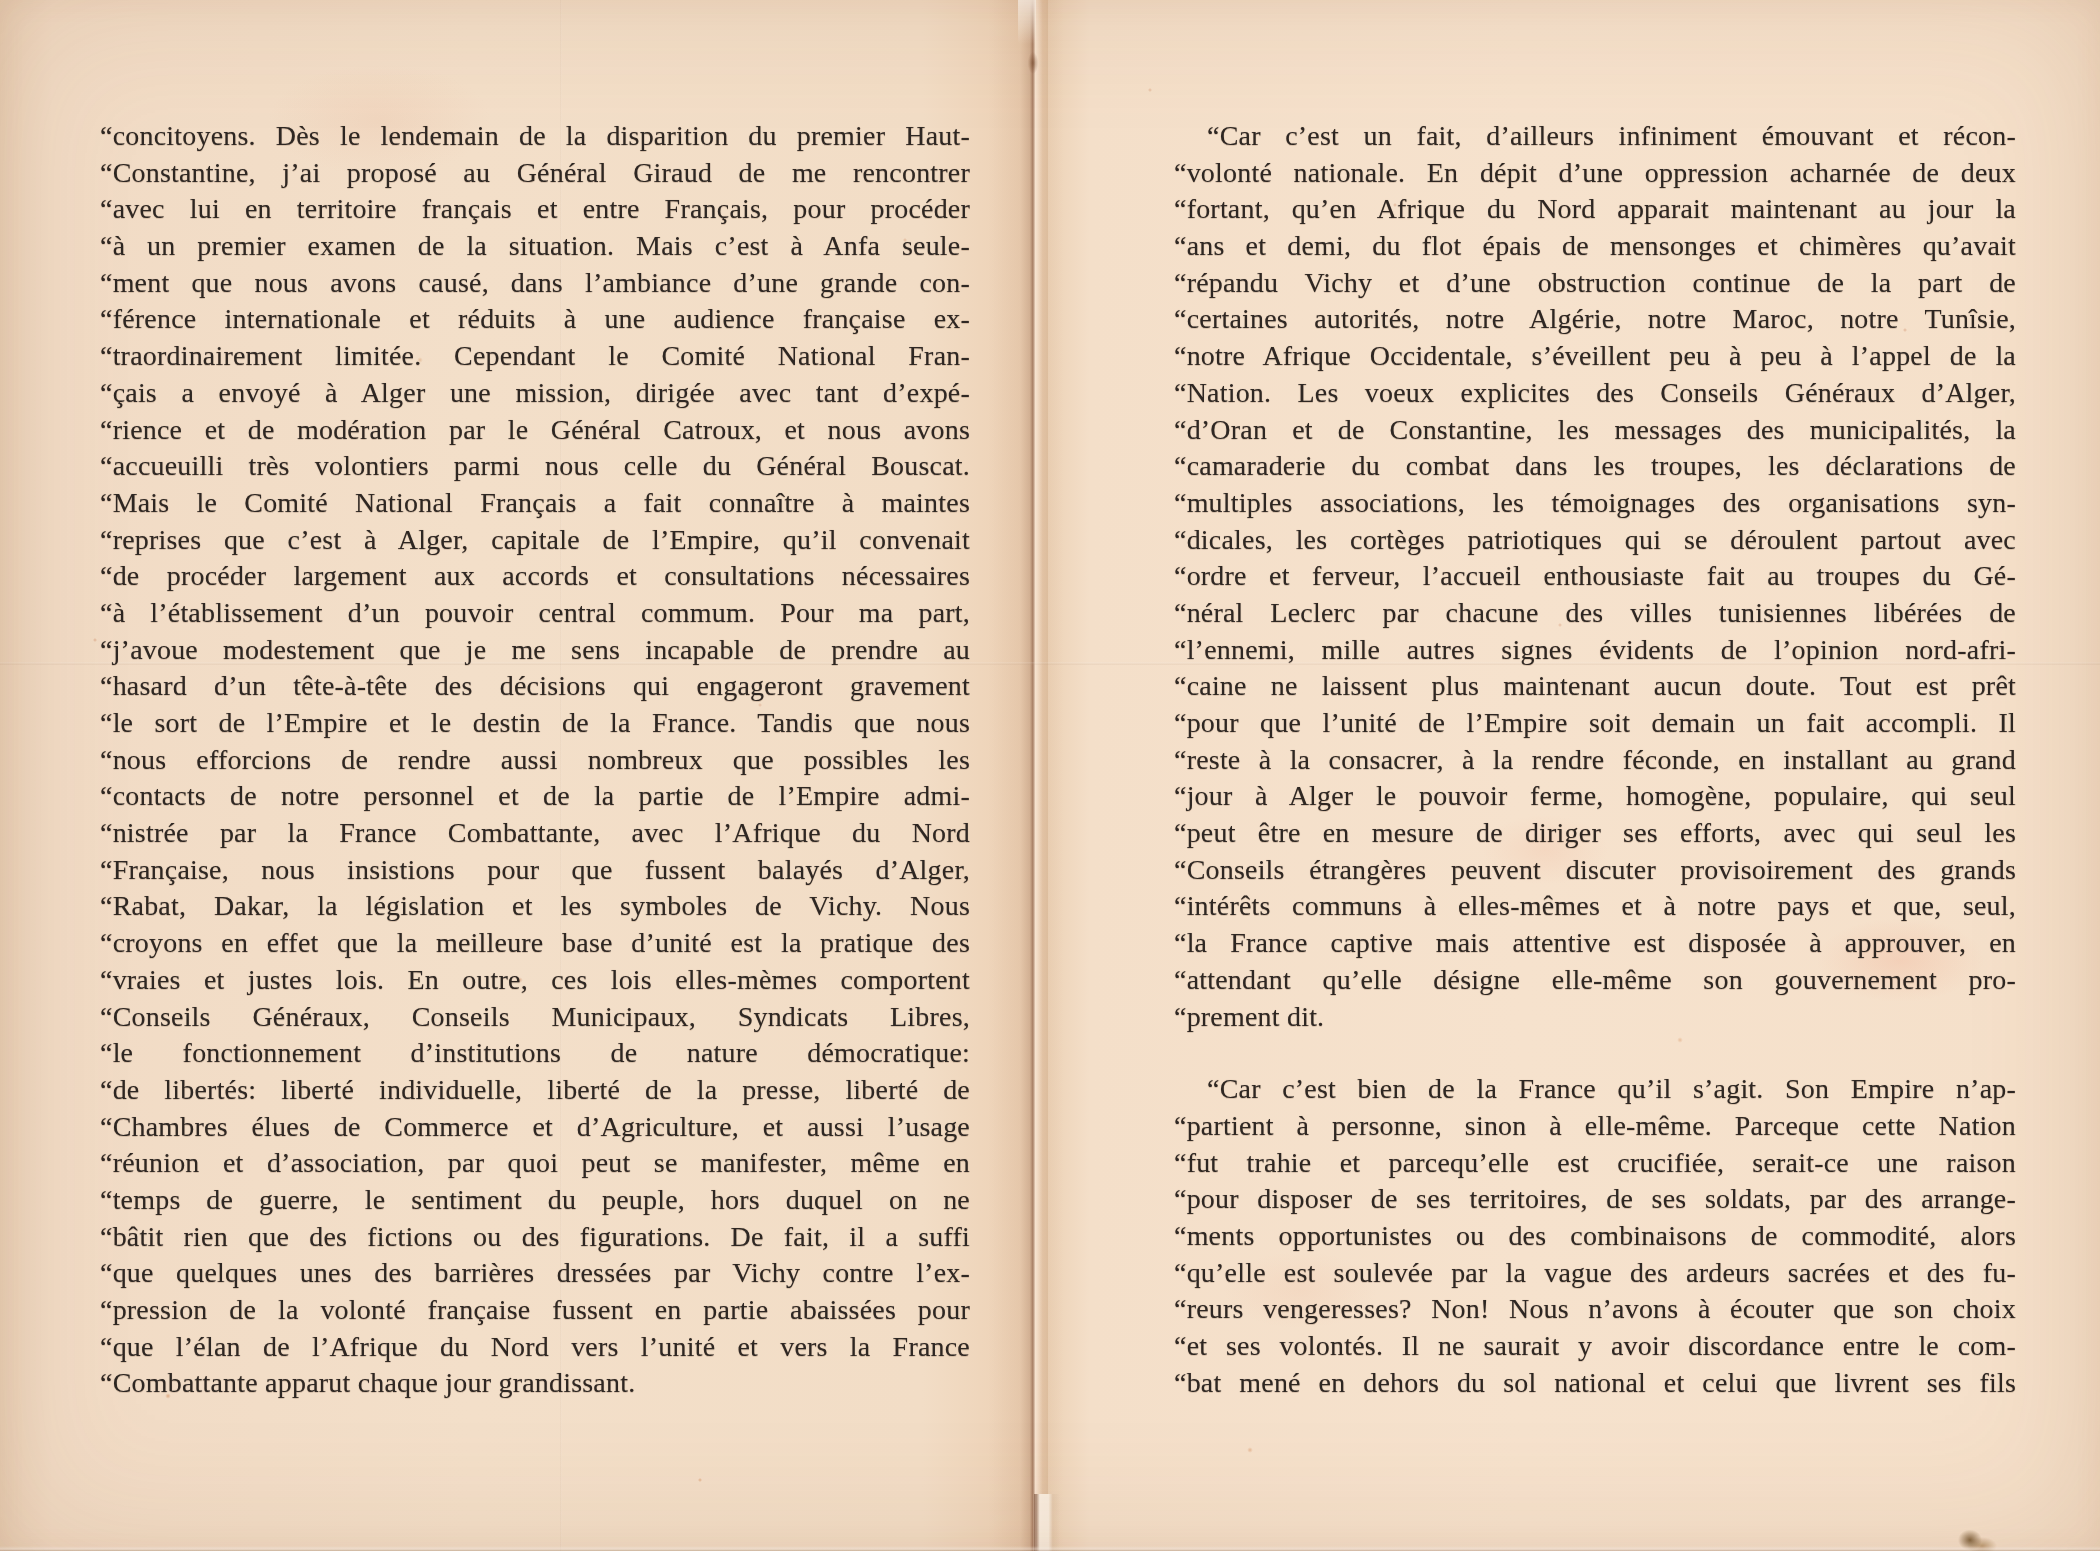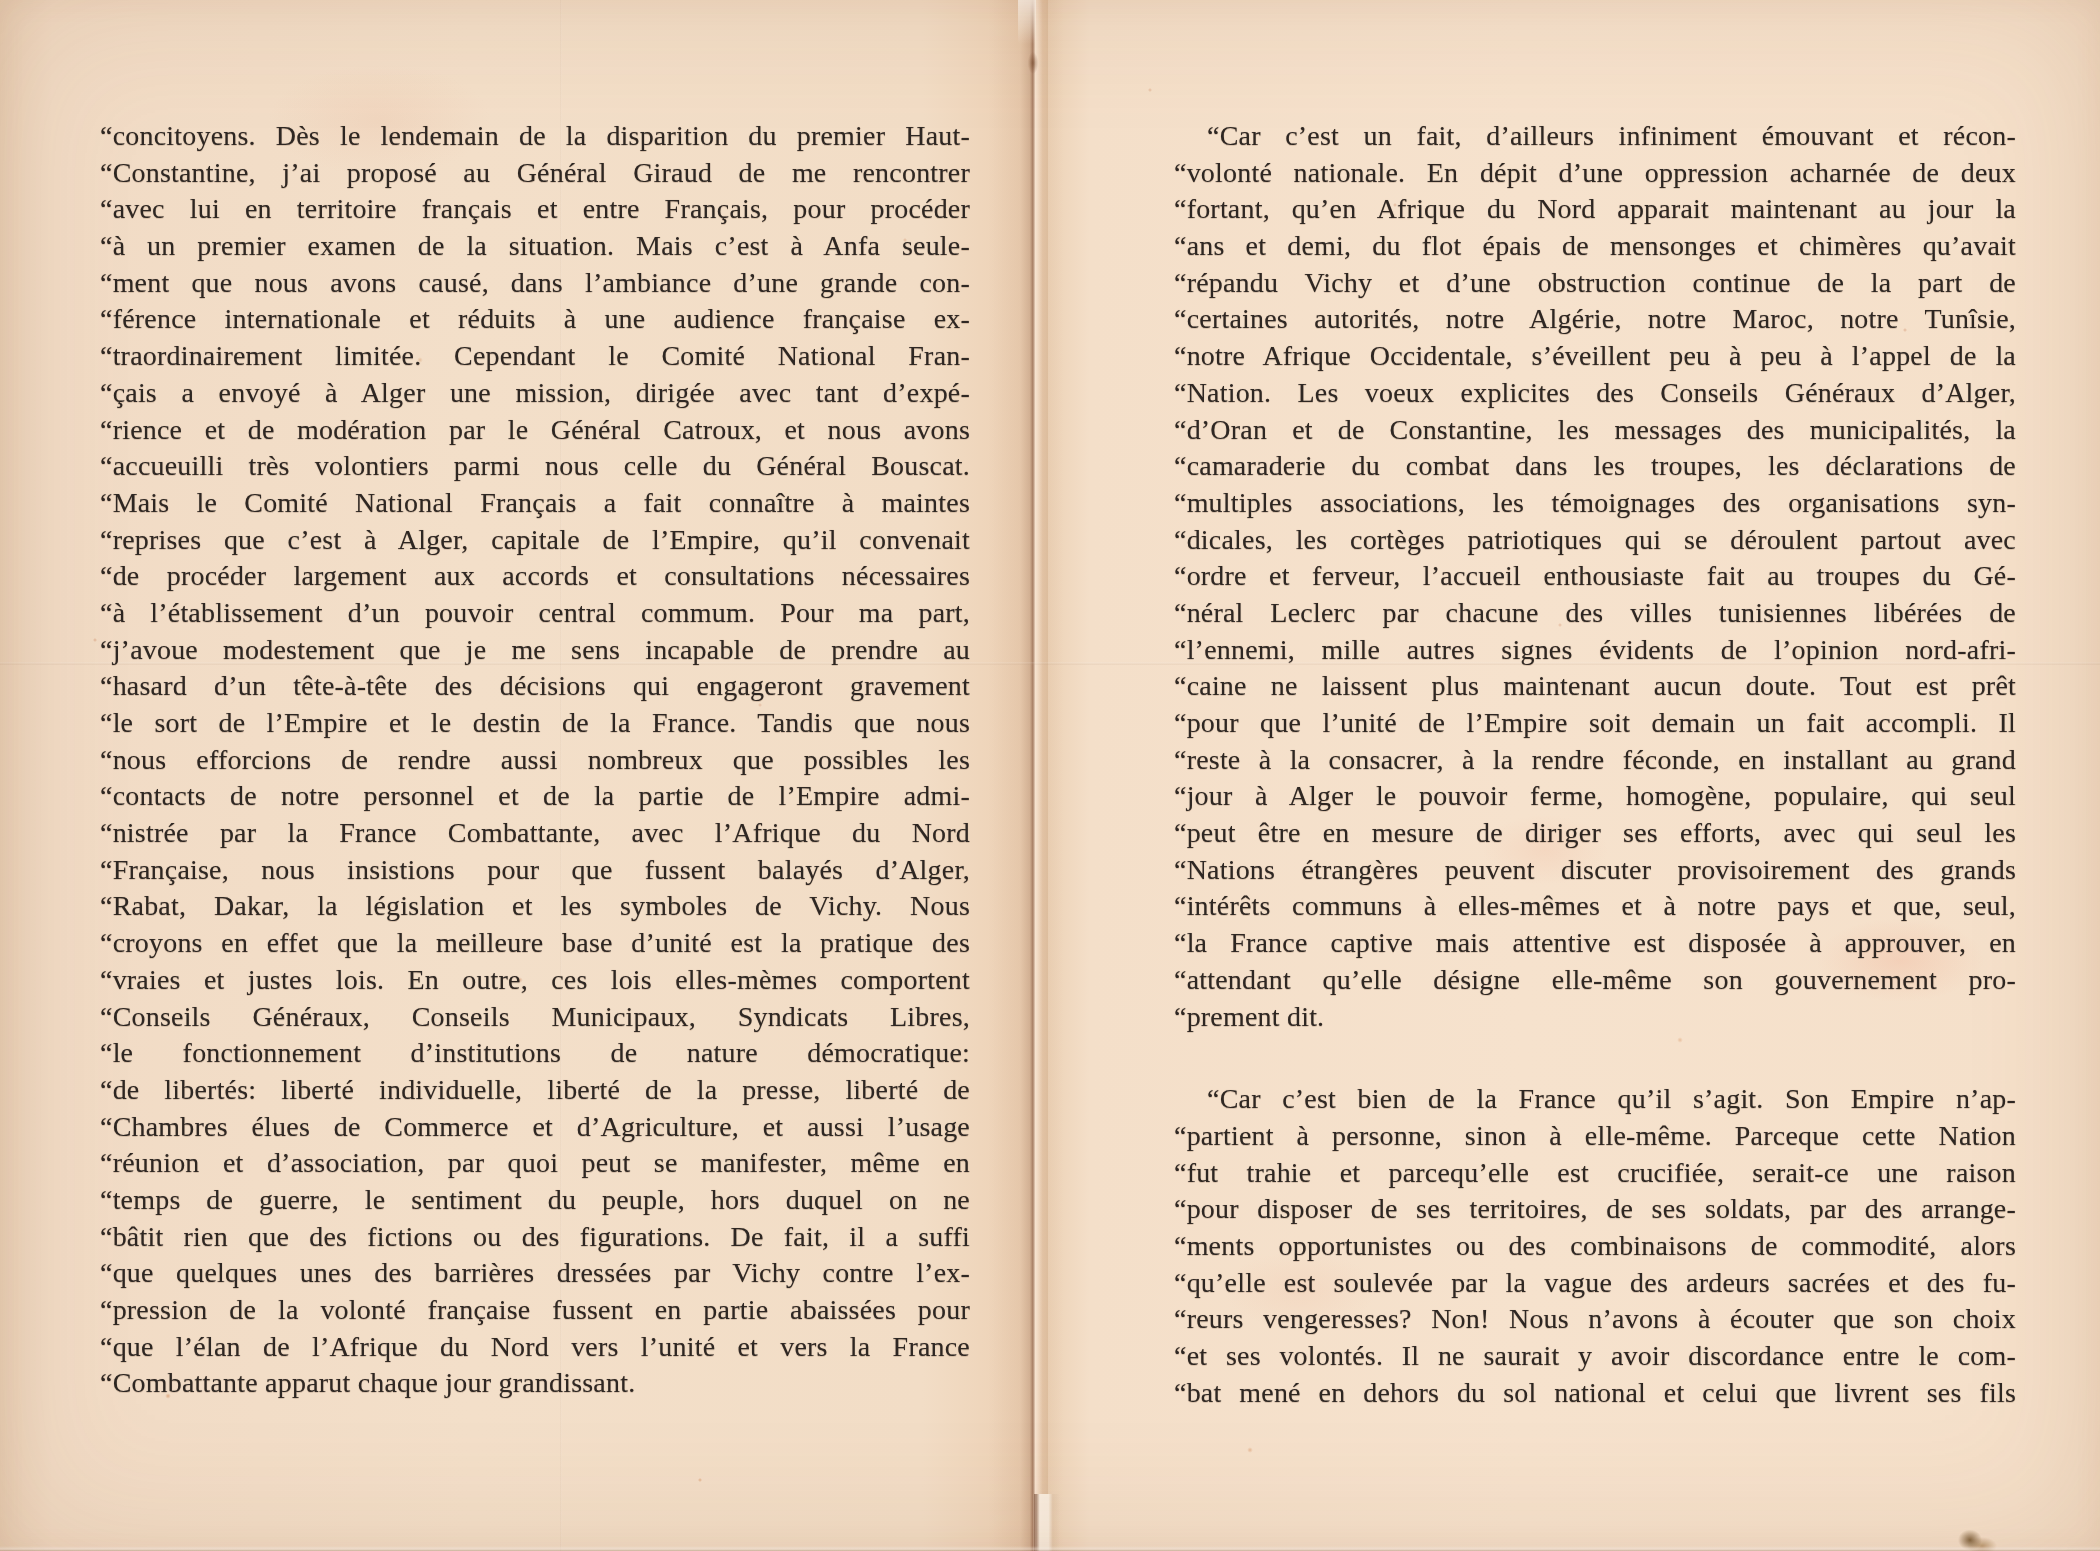--- a/index.html
+++ b/index.html
@@ -107,21 +107,21 @@
   #left-text  { left:100px;  width:870px; }
   #right-text { left:1174px; width:842px; }
   .line {
     height:36.7px;
     overflow:hidden;
     text-align:justify;
     text-align-last:justify;
   }
   .line.last   { text-align-last:left; }
   .line.indent { padding-left:33px; }
-  .paragraph + .paragraph { margin-top:46px; }
+  .paragraph + .paragraph { margin-top:36px; }
 </style>
 </head>
 <body>
 
 <div id="left-page" class="page"></div>
 <div id="right-page" class="page"></div>
 
 <div id="speckles"></div>
 <div id="fold-shadow"></div>
 <div id="fold-top-sliver"></div>
@@ -186,21 +186,21 @@
       <div class="line">“multiples associations, les témoignages des organisations syn-</div>
       <div class="line">“dicales, les cortèges patriotiques qui se déroulent partout avec</div>
       <div class="line">“ordre et ferveur, l’accueil enthousiaste fait au troupes du Gé-</div>
       <div class="line">“néral Leclerc par chacune des villes tunisiennes libérées de</div>
       <div class="line">“l’ennemi, mille autres signes évidents de l’opinion nord-afri-</div>
       <div class="line">“caine ne laissent plus maintenant aucun doute. Tout est prêt</div>
       <div class="line">“pour que l’unité de l’Empire soit demain un fait accompli. Il</div>
       <div class="line">“reste à la consacrer, à la rendre féconde, en installant au grand</div>
       <div class="line">“jour à Alger le pouvoir ferme, homogène, populaire, qui seul</div>
       <div class="line">“peut être en mesure de diriger ses efforts, avec qui seul les</div>
-      <div class="line">“Nations étrangères peuvent discuter provisoirement des grands</div>
+      <div class="line">“Conseils étrangères peuvent discuter provisoirement des grands</div>
       <div class="line">“intérêts communs à elles-mêmes et à notre pays et que, seul,</div>
       <div class="line">“la France captive mais attentive est disposée à approuver, en</div>
       <div class="line">“attendant qu’elle désigne elle-même son gouvernement pro-</div>
       <div class="line last">“prement dit.</div>
     </div>
     <div class="paragraph">
       <div class="line indent">“Car c’est bien de la France qu’il s’agit. Son Empire n’ap-</div>
       <div class="line">“partient à personne, sinon à elle-même. Parceque cette Nation</div>
       <div class="line">“fut trahie et parcequ’elle est crucifiée, serait-ce une raison</div>
       <div class="line">“pour disposer de ses territoires, de ses soldats, par des arrange-</div>

